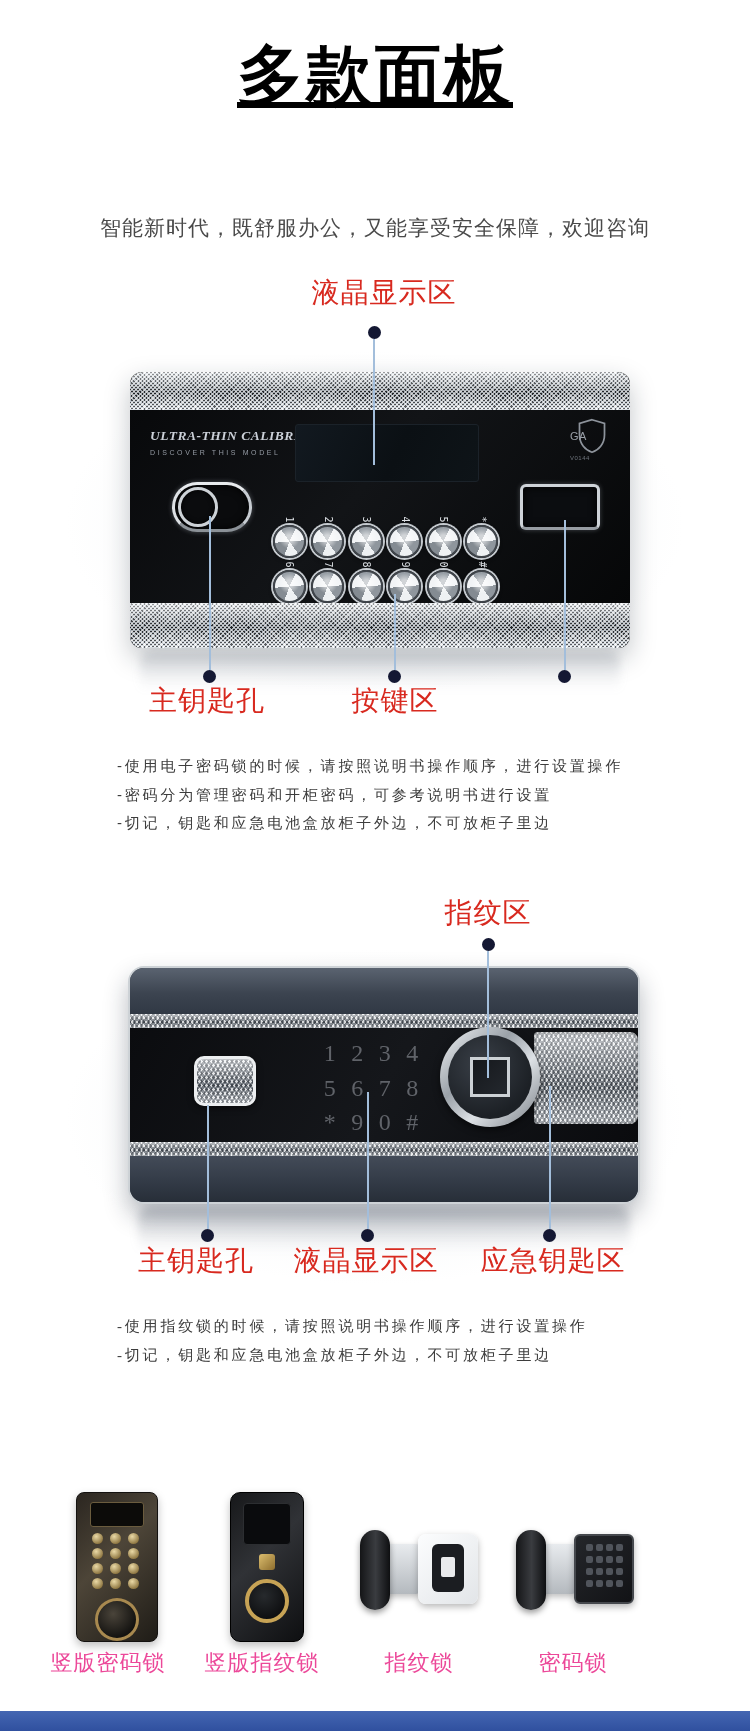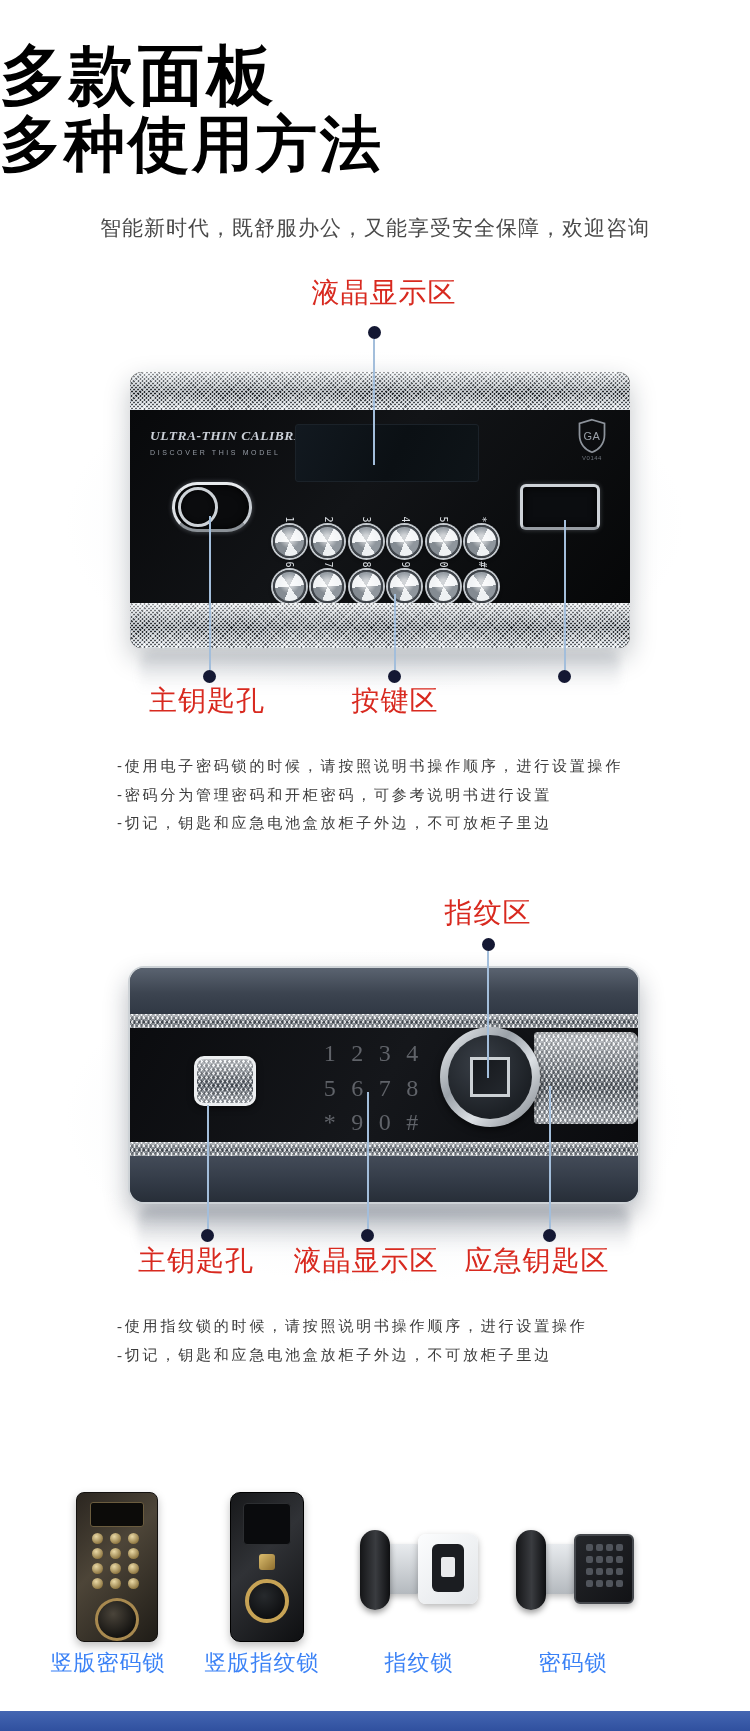--- a/index.html
+++ b/index.html
@@ -1,22 +1,22 @@
 <!DOCTYPE html>
 <html><head>
 <meta charset="utf-8">
 <style>
   * { margin:0; padding:0; box-sizing:border-box; }
   html,body { background:#fff; }
   body { font-family:"Liberation Sans", sans-serif; }
   .page { position:relative; width:750px; height:1731px; background:#fff; overflow:hidden; }
 
   
-  .title { position:absolute; left:0; right:0; text-align:left; color:#000;
-           font-weight:900; letter-spacing:3px; line-height:1; }
+  .title { position:absolute; left:0; right:0; text-align:center; color:#000;
+           font-weight:900; letter-spacing:3px; line-height:1;text-decoration:underline; }
   .title1 { top:42px; font-size:66px; }
   .title2 { top:114px; font-size:61px; }
   .tagline { position:absolute; left:0; right:0; top:214px; text-align:center;
              font-size:21px; color:#4a4a4a; letter-spacing:1px; }
 
   
   .soft { position:absolute; left:0; width:750px; pointer-events:none; }
   .soft1 { top:330px; height:370px; background:radial-gradient(55% 62% at 50% 52%, #eff2f5 0%, rgba(255,255,255,0) 75%); }
   .soft2 { top:930px; height:360px; background:radial-gradient(55% 62% at 50% 52%, #eef1f4 0%, rgba(255,255,255,0) 75%); }
   .refl { position:absolute; pointer-events:none; filter:blur(4px); }
@@ -49,21 +49,21 @@
   .co2-top-line  { left:487px; top:951px; height:127px; }
 
   .co2-l1 { left:207px; top:1105px; height:124px; }
   .co2-l2 { left:367px; top:1092px; height:137px; }
   .co2-l3 { left:549px; top:1086px; height:143px; }
   .co2-d1 { left:201px; top:1229px; }
   .co2-d2 { left:361px; top:1229px; }
   .co2-d3 { left:543px; top:1229px; }
   .co2-lab1 { left:196px; top:1242px; }
   .co2-lab2 { left:366px; top:1242px; }
-  .co2-lab3 { left:537px; top:1242px; }
+  .co2-lab3 { left:553px; top:1242px; }
 
   
   .knurl {
     background-color:#b6bac0;
     background-image:
       linear-gradient(180deg, rgba(255,255,255,.55) 0%, rgba(0,0,0,.18) 55%, rgba(255,255,255,.30) 100%),
       repeating-linear-gradient(45deg,  rgba(255,255,255,.95) 0 1.5px, rgba(35,38,42,.9) 1.5px 3px),
       repeating-linear-gradient(-45deg, rgba(230,233,236,.9) 0 1.5px, rgba(90,95,100,.9) 1.5px 3px);
     background-blend-mode:normal, overlay, normal;
   }
@@ -84,21 +84,21 @@
   .p1-bottom { position:absolute; left:0; bottom:0; width:100%; height:45px; border-radius:0 0 12px 12px; }
   .p1-body   { position:absolute; left:0; top:38px; width:100%; height:193px;
                background:linear-gradient(130deg,#08090b 0%, #121417 45%, #060708 100%); }
   .p1-brand  { position:absolute; left:20px; top:18px; color:#cbd0d8; }
   .p1-brand1 { font-family:"Liberation Serif", serif; font-style:italic; font-weight:700;
                font-size:13.5px; letter-spacing:.5px; }
   .p1-brand2 { margin-top:5px; font-size:7px; letter-spacing:2.6px; color:#959ba4; }
   .p1-lcd    { position:absolute; left:165px; top:14px; width:184px; height:58px; border-radius:3px;
                background:linear-gradient(115deg,#121920 0%, #0b1014 55%, #0e1418 100%);
                border:1px solid #1b2229; }
-  .p1-ga     { position:absolute; right:16px; top:8px; width:44px; text-align:center; color:#8d939b; }
+  .p1-ga     { position:absolute; right:16px; top:8px; width:44px; text-align:left; color:#8d939b; }
   .p1-ga svg { display:block; margin:0 auto; }
   .p1-ga-txt { position:absolute; left:0; right:0; top:12px; font-size:11px; letter-spacing:.5px; color:#9aa0a8; }
   .p1-ga-sub { margin-top:1px; font-size:6px; color:#6d737b; letter-spacing:.5px; }
   .p1-keyhole { position:absolute; left:42px; top:72px; width:80px; height:50px; border-radius:25px;
                 background:#0a0b0d; border:3px solid #c7ccd2;
                 border-top-color:#e8ebee; border-left-color:#dde1e5; border-bottom-color:#8b9197;
                 box-shadow:0 0 5px rgba(200,210,220,.35), inset 0 0 8px #000; }
   .p1-keyhole-inner { position:absolute; left:3px; top:2px; width:40px; height:40px; border-radius:50%;
                 background:#0b0c0e; border:3px solid #cdd2d7; box-shadow: inset 0 0 5px #000; }
   .p1-emg { position:absolute; left:390px; top:74px; width:80px; height:46px; border-radius:6px;
@@ -147,21 +147,21 @@
 
   
   .notes { position:absolute; left:117px; font-size:15px; color:#3d3d3d;
            letter-spacing:2.8px; line-height:28.6px; white-space:nowrap; }
   .notes1 { top:752px; }
   .notes2 { top:1312px;font-family:Liberation Serif, serif; }
 
   
   .prod { position:absolute; }
   .prod-label { position:absolute; top:1648px; transform:translateX(-50%); white-space:nowrap;
-                font-size:22px; color:#3b82f6; font-weight:500; letter-spacing:1px;text-align:center; }
+                font-size:22px; color:#ec4899; font-weight:500; letter-spacing:1px;text-align:center; }
   .plab1 { left:108px; } .plab2 { left:262px; } .plab3 { left:419px; } .plab4 { left:573px; }
 
   .prod1 { left:76px; top:1492px; width:82px; height:150px; border-radius:8px;
            background:linear-gradient(135deg,#2b2620 0%, #4d4538 42%, #1f1c17 100%);
            border:1px solid #141210; box-shadow:0 4px 8px rgba(0,0,0,.25);
            display:flex; flex-direction:column; align-items:center; }
   .prod1-screen { margin-top:9px; width:54px; height:26px; background:#0c0b09;
                   border:1px solid #6b5c3e; border-radius:3px; }
   .prod1-keys { margin-top:6px; display:grid; grid-template-columns:repeat(3,14px);
                 grid-auto-rows:13px; column-gap:4px; row-gap:2px; }
@@ -210,21 +210,20 @@
 </style>
 </head>
 <body>
 
 <div class="page">
 
   <div class="soft soft1"></div>
   <div class="soft soft2"></div>
 
   <div class="title title1">多款面板</div>
-  <div class="title title2">多种使用方法</div>
   <div class="tagline">智能新时代，既舒服办公，又能享受安全保障，欢迎咨询</div>
 
   <div class="panel1">
     <div class="p1-top knurl"></div>
     <div class="p1-body">
       <div class="p1-brand">
         <div class="p1-brand1">ULTRA-THIN CALIBRE</div>
         <div class="p1-brand2">DISCOVER THIS MODEL</div>
       </div>
       <div class="p1-lcd"></div>

